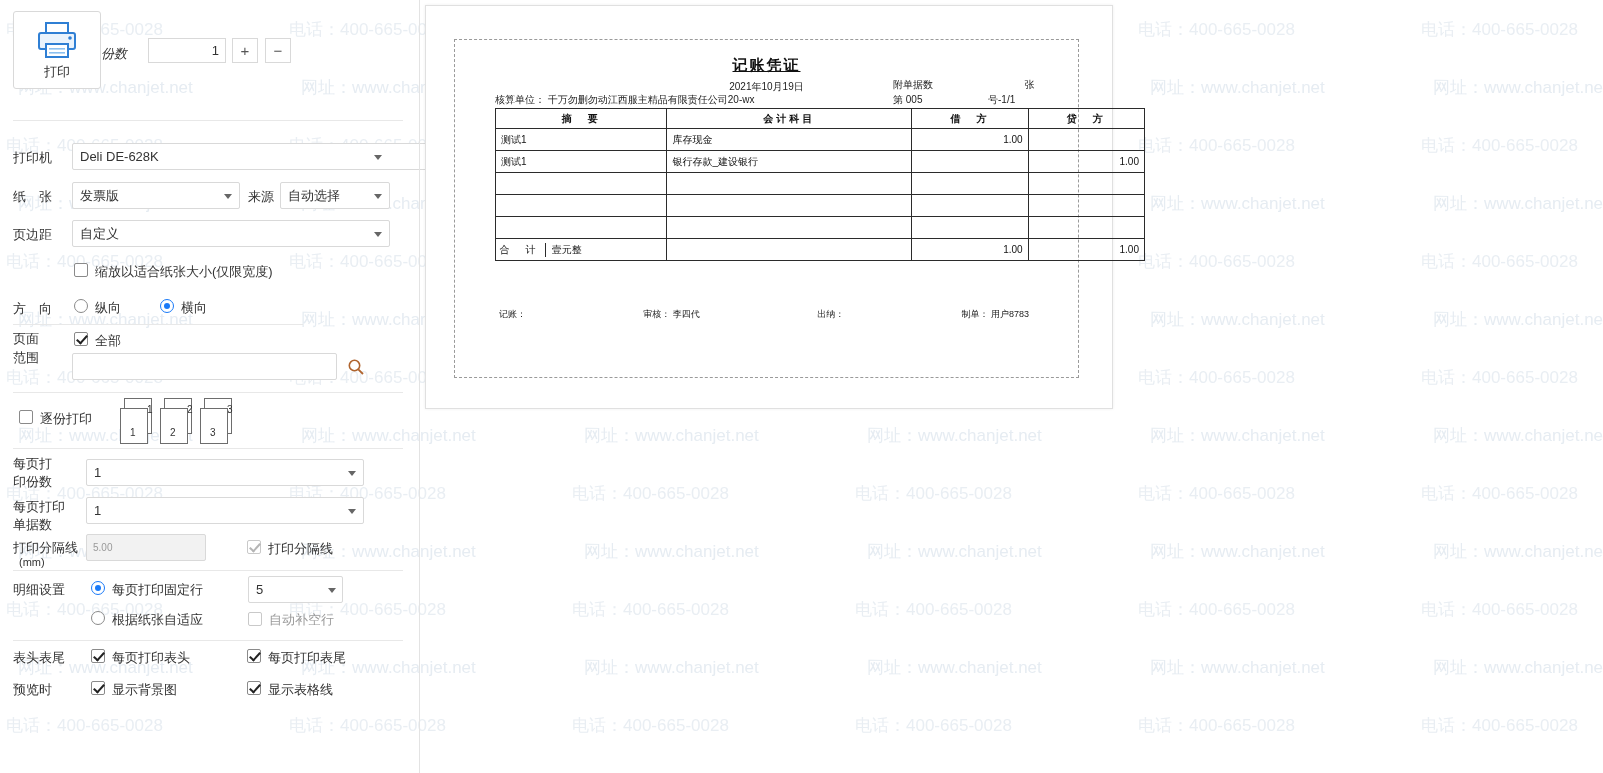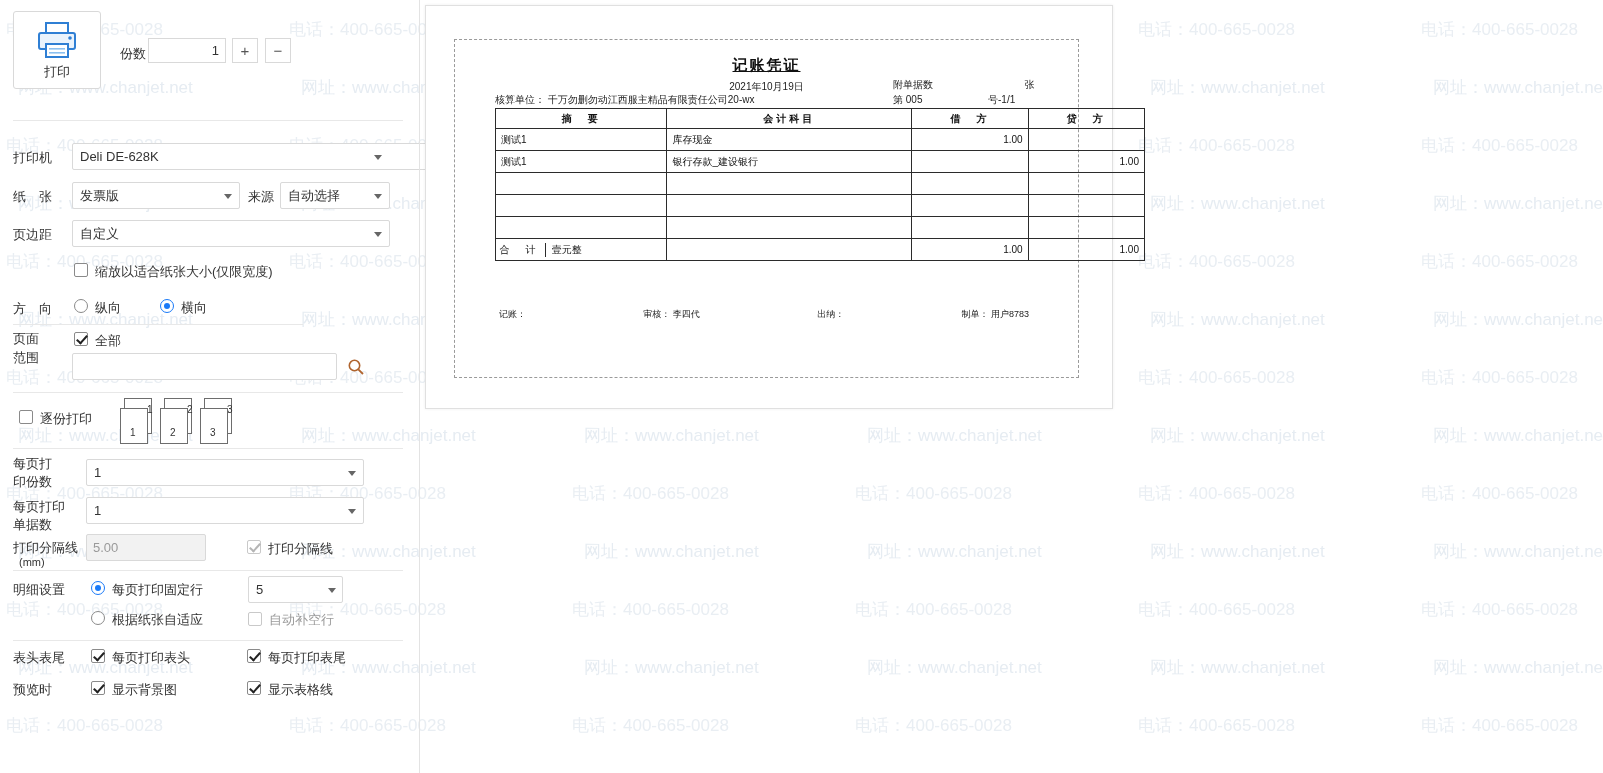--- a/index.html
+++ b/index.html
@@ -60,22 +60,22 @@
     cursor: pointer;
   }
   .print-btn .label {
     font-size: 13px;
     color: #333;
     margin-top: 3px;
   }
   .printer-ico { width: 46px; height: 40px; position: relative; }
 
   .copies-label {
-    position: absolute; left: 120px; top: 45px;
-    font-size: 13px; color: #333;
+    position: absolute; left: 101px; top: 45px;
+    font-size: 13px; color: #333; font-style: italic;
   }
   .copies-input {
     position: absolute; left: 148px; top: 38px;
     width: 78px; height: 25px;
     border: 1px solid #d9d9d9;
     background: #fff;
     text-align: right;
     padding: 0 6px;
     font-family: "Liberation Sans", sans-serif;
     font-size: 13px;
@@ -170,21 +170,21 @@
     height: 1px;
     background: #e8e8e8;
   }
 
   .text-input {
     position: absolute;
     height: 27px;
     border: 1px solid #d9d9d9;
     background: #fff;
     font-family: "Liberation Sans", sans-serif;
-    font-size: 13px;
+    font-size: 10px;
     padding: 0 6px;
     color: #333;
     border-radius: 2px;
   }
   .text-input.disabled { background: #f2f2f2; color: #9a9a9a; }
 
   
   .mini-page {
     position: absolute;
     width: 28px; height: 36px;

